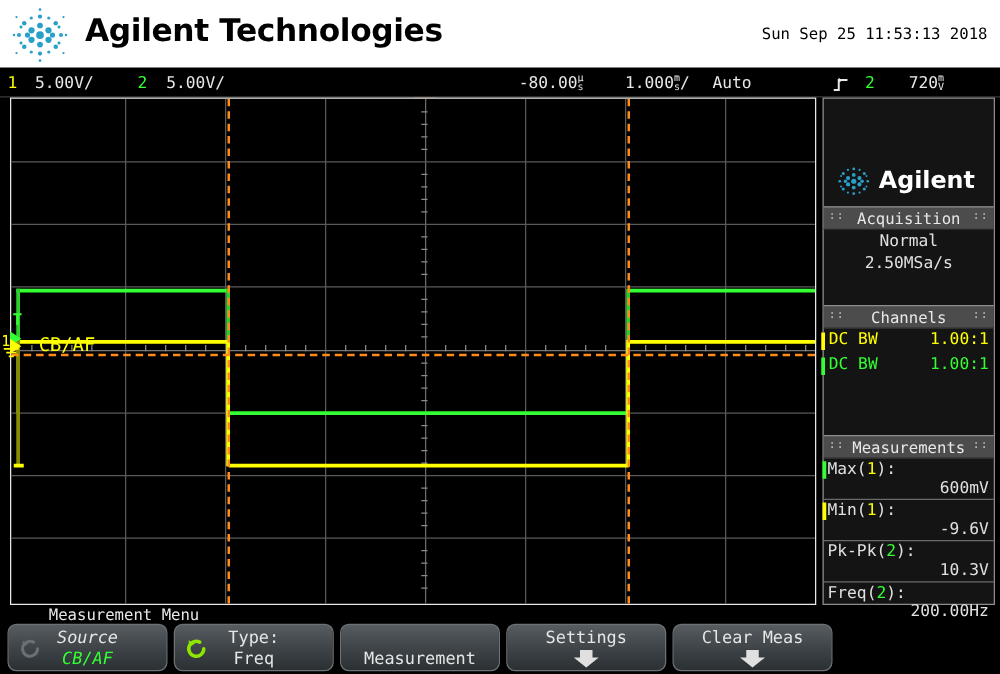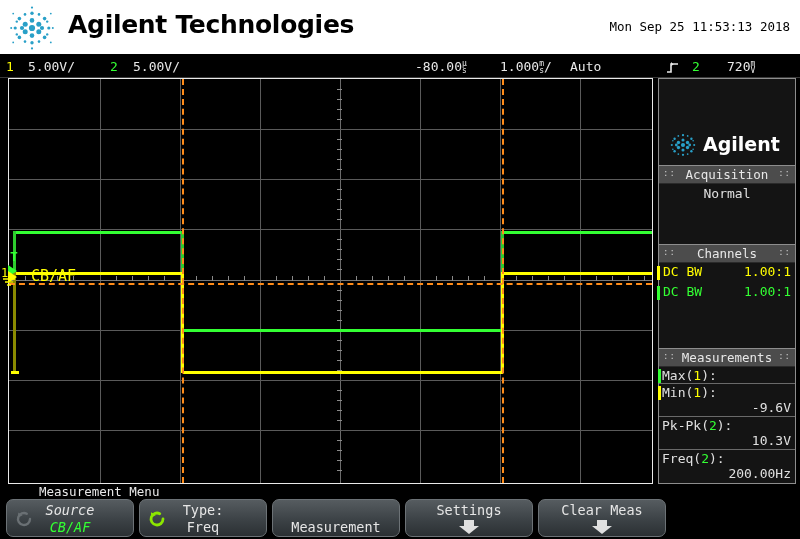--- a/index.html
+++ b/index.html
@@ -143,21 +143,21 @@
           <circle cx="3.2" cy="24" r="1.0"></circle>
             <circle cx="44.8" cy="24" r="1.0"></circle>
           <circle cx="5.2" cy="9.6" r="0.9"></circle>
             <circle cx="42.8" cy="38.4" r="0.9"></circle>
           <circle cx="42.8" cy="9.6" r="0.9"></circle>
             <circle cx="5.2" cy="38.4" r="0.9"></circle>
         </g>
       </svg>
     </div>
     <div class="brand">Agilent Technologies</div>
-    <div class="datetime">Mon Sep 25 11:53:13 2018</div>
+    <div class="datetime">Sun Sep 25 11:53:13 2018</div>
     <div class="hdr-rule"></div>
   </div>
 
   <div class="statusbar">
     <span class="sb y" style="left:6px">1</span>
     <span class="sb wh" style="left:28px">5.00V/</span>
     <span class="sb g" style="left:110px">2</span>
     <span class="sb wh" style="left:133px">5.00V/</span>
 
     <span class="sb wh" style="left:415px"><span>-80.00</span><span class="unit-stack"><i>μ</i><i>s</i></span></span>
@@ -337,20 +337,21 @@
       <div class="txt">Agilent</div>
     </div>
 
     <div class="sec-hd">
       <span class="grip" style="left:4px">::</span>
       <span class="t">Acquisition</span>
       <span class="grip" style="right:4px">::</span>
     </div>
     <div class="sec-body" style="height:60px">
       <div class="ctr">Normal</div>
+      <div class="ctr">2.50MSa/s</div>
     </div>
 
     <div class="sec-hd">
       <span class="grip" style="left:4px">::</span>
       <span class="t">Channels</span>
       <span class="grip" style="right:4px">::</span>
     </div>
     <div class="sec-body" style="height:60px">
       <div class="chrow y">
         <span class="edgebar" style="top:3px;background:#ffff00"></span>
@@ -366,20 +367,21 @@
 
     <div class="sec-hd" style="margin-top:25px">
       <span class="grip" style="left:4px">::</span>
       <span class="t">Measurements</span>
       <span class="grip" style="right:4px">::</span>
     </div>
     <div class="sec-body">
       <div class="mblock" style="border-top:none;position:relative">
         <span class="edgebar" style="top:2px;background:#33ff33;left:-1px"></span>
         <div class="mlbl"><span>Max(</span><span class="cy">1</span><span>):</span></div>
+        <div class="mval">600mV</div>
       </div>
       <div class="mblock" style="position:relative">
         <span class="edgebar" style="top:2px;background:#ffff00;left:-1px"></span>
         <div class="mlbl"><span>Min(</span><span class="cy">1</span><span>):</span></div>
         <div class="mval">-9.6V</div>
       </div>
       <div class="mblock">
         <div class="mlbl"><span>Pk-Pk(</span><span class="cg">2</span><span>):</span></div>
         <div class="mval">10.3V</div>
       </div>

